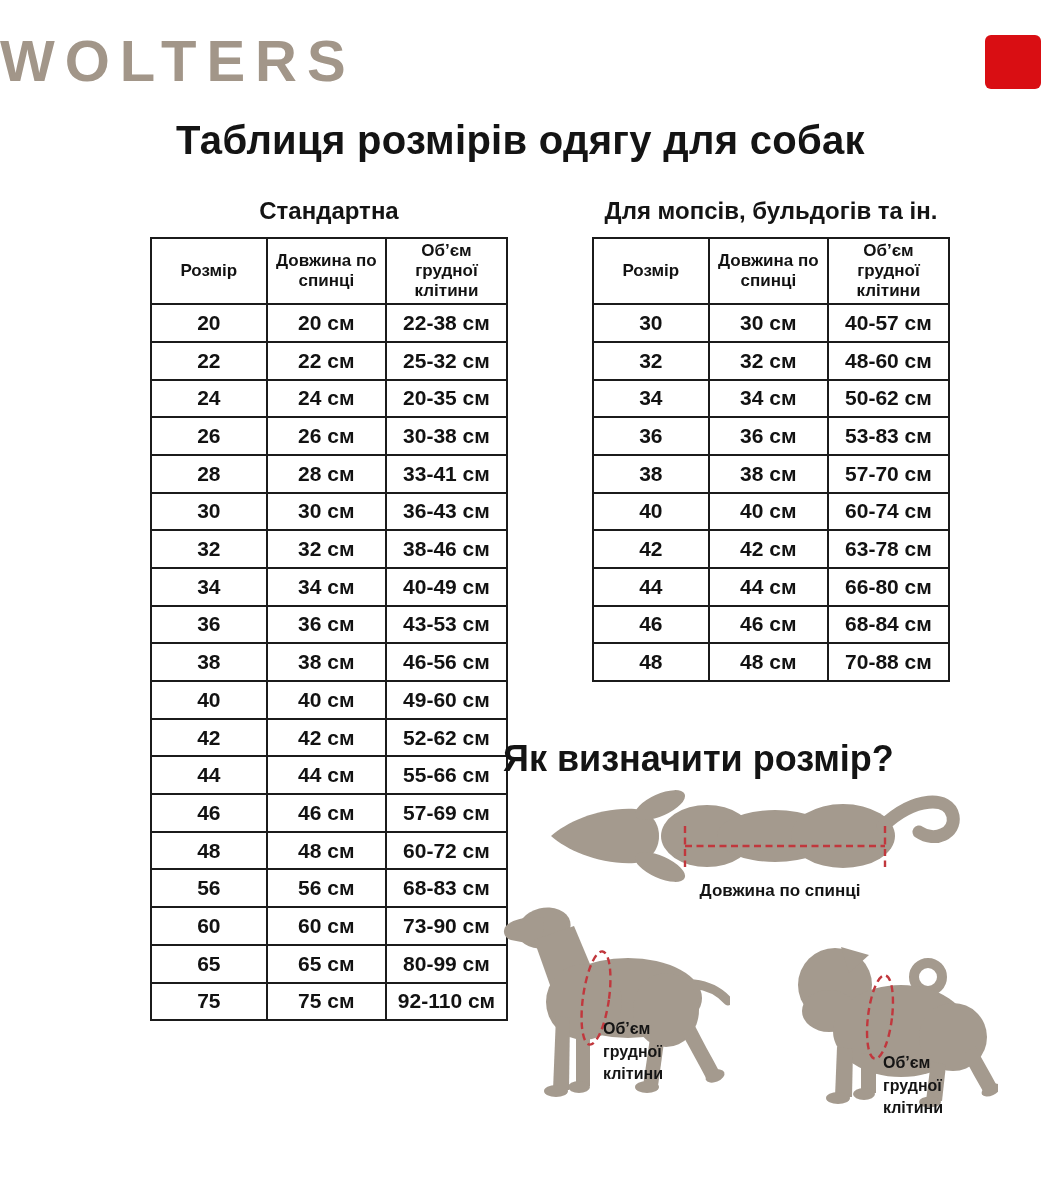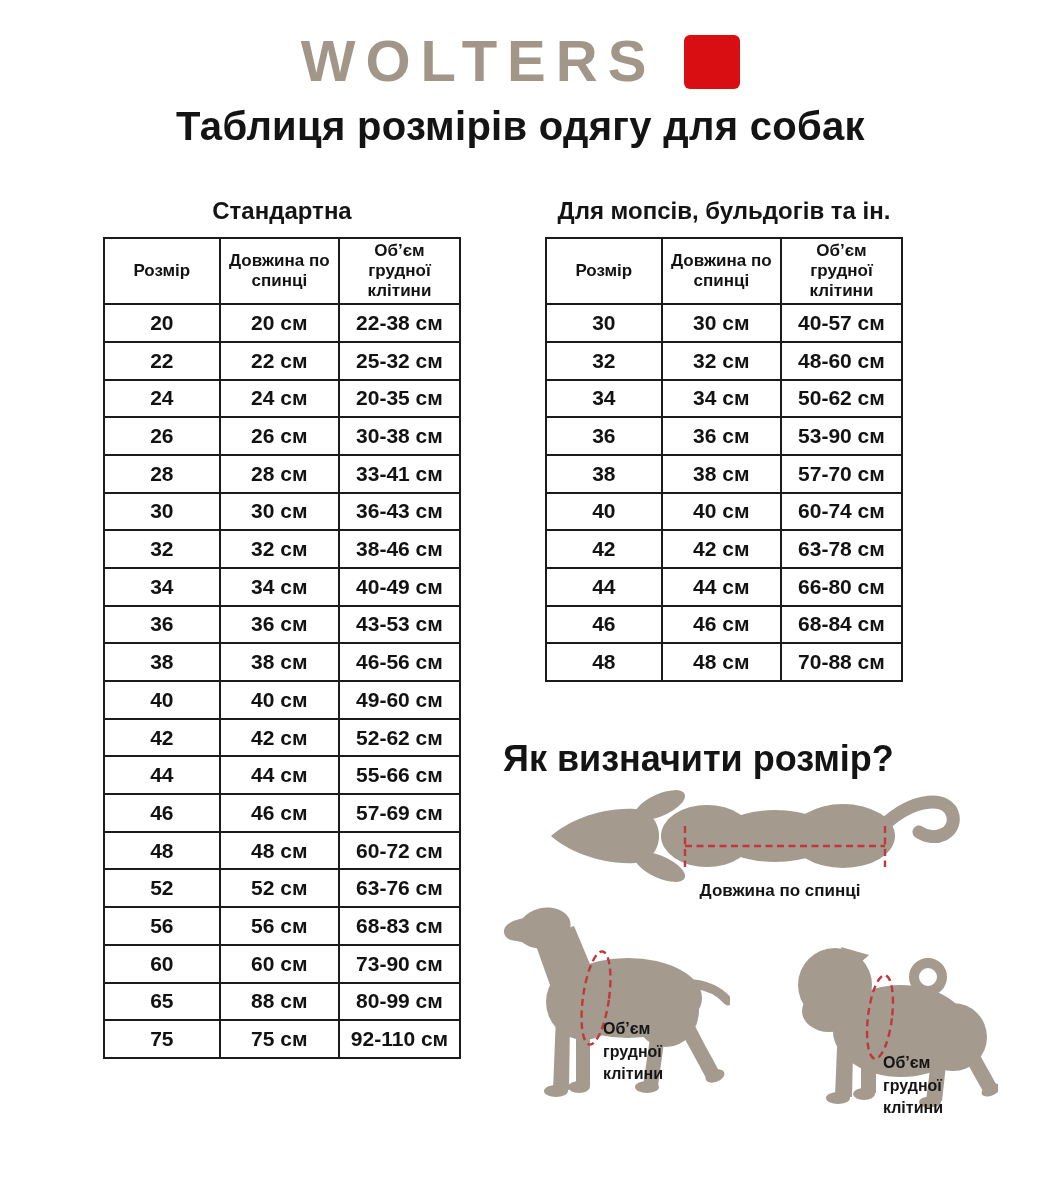--- a/index.html
+++ b/index.html
@@ -11,37 +11,37 @@
   }
   *{margin:0;padding:0;box-sizing:border-box;}
   html,body{background:#fff;}
   body{
     width:1041px;height:1200px;position:relative;overflow:hidden;
     font-family:"Liberation Sans",sans-serif;color:var(--ink);
   }
   
   .logo-row{
     position:absolute;top:32px;left:0;width:100%;
-    display:flex;justify-content:center;align-items:center;gap:28px;
+    display:flex;justify-content:space-between;align-items:center;gap:28px;
   }
   .logo-word{
     font-size:58px;font-weight:700;letter-spacing:10px;
     color:var(--logo-text);line-height:1;
   }
   .logo-square{
     width:56px;height:54px;background:var(--brand-red);border-radius:6px;
     margin-top:2px;
   }
   
   .page-title{
-    position:absolute;top:104px;left:0;width:100%;
+    position:absolute;top:118px;left:0;width:100%;
     text-align:center;font-size:40px;font-weight:700;letter-spacing:.3px;
   }
   
-  .table-block{position:absolute;top:198px;width:358px;}
+  .table-block{position:absolute;top:198px;width:358px;margin-left:47px;}
   .table-block.left{left:103px;}
   .table-block.right{left:545px;}
   .section-title{
     text-align:center;font-size:24px;font-weight:700;
     height:26px;line-height:26px;margin-bottom:13px;white-space:nowrap;
   }
   table.size-table{
     border-collapse:collapse;width:100%;table-layout:fixed;
   }
   table.size-table col.c1{width:32.5%;}
@@ -173,37 +173,32 @@
           <td>46</td>
           <td>46 см</td>
           <td>57-69 см</td>
         </tr>
         <tr>
           <td>48</td>
           <td>48 см</td>
           <td>60-72 см</td>
         </tr>
         <tr>
-          <td>52</td>
-          <td>52 см</td>
-          <td>63-76 см</td>
-        </tr>
-        <tr>
           <td>56</td>
           <td>56 см</td>
           <td>68-83 см</td>
         </tr>
         <tr>
           <td>60</td>
           <td>60 см</td>
           <td>73-90 см</td>
         </tr>
         <tr>
           <td>65</td>
-          <td>88 см</td>
+          <td>65 см</td>
           <td>80-99 см</td>
         </tr>
         <tr>
           <td>75</td>
           <td>75 см</td>
           <td>92-110 см</td>
         </tr>
       </tbody>
     </table>
 </div>
@@ -235,21 +230,21 @@
           <td>48-60 см</td>
         </tr>
         <tr>
           <td>34</td>
           <td>34 см</td>
           <td>50-62 см</td>
         </tr>
         <tr>
           <td>36</td>
           <td>36 см</td>
-          <td>53-90 см</td>
+          <td>53-83 см</td>
         </tr>
         <tr>
           <td>38</td>
           <td>38 см</td>
           <td>57-70 см</td>
         </tr>
         <tr>
           <td>40</td>
           <td>40 см</td>
           <td>60-74 см</td>

